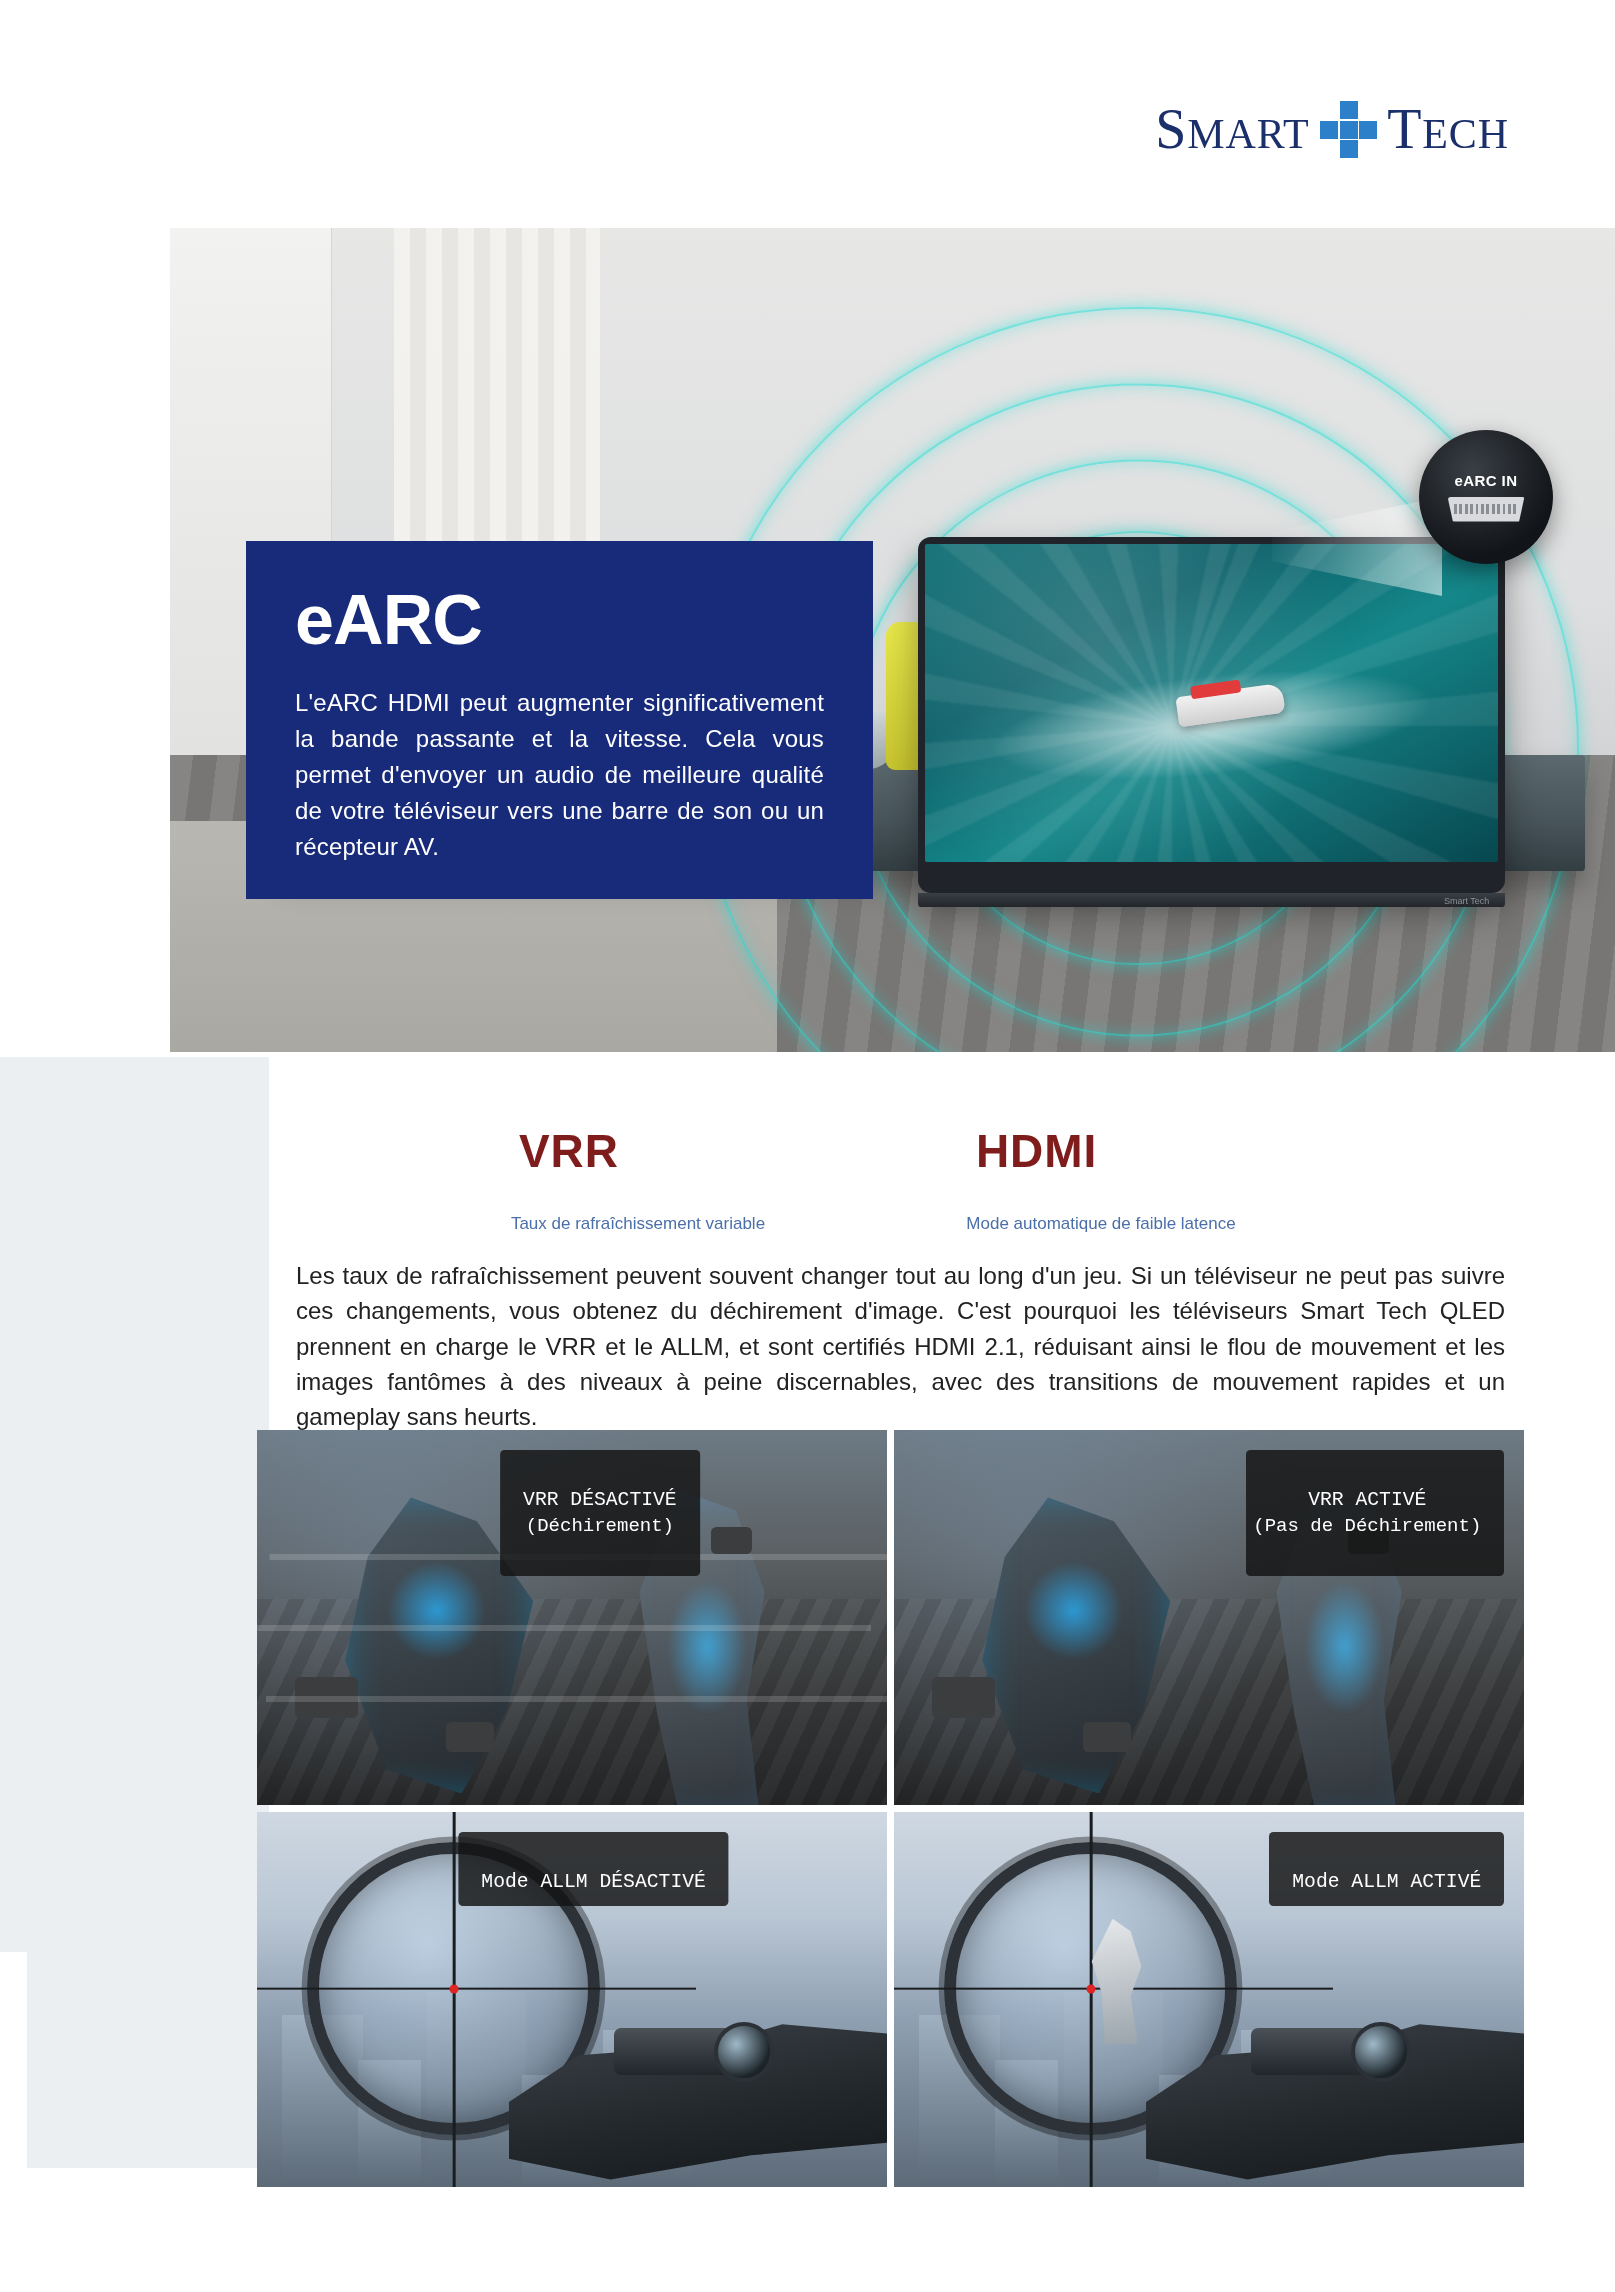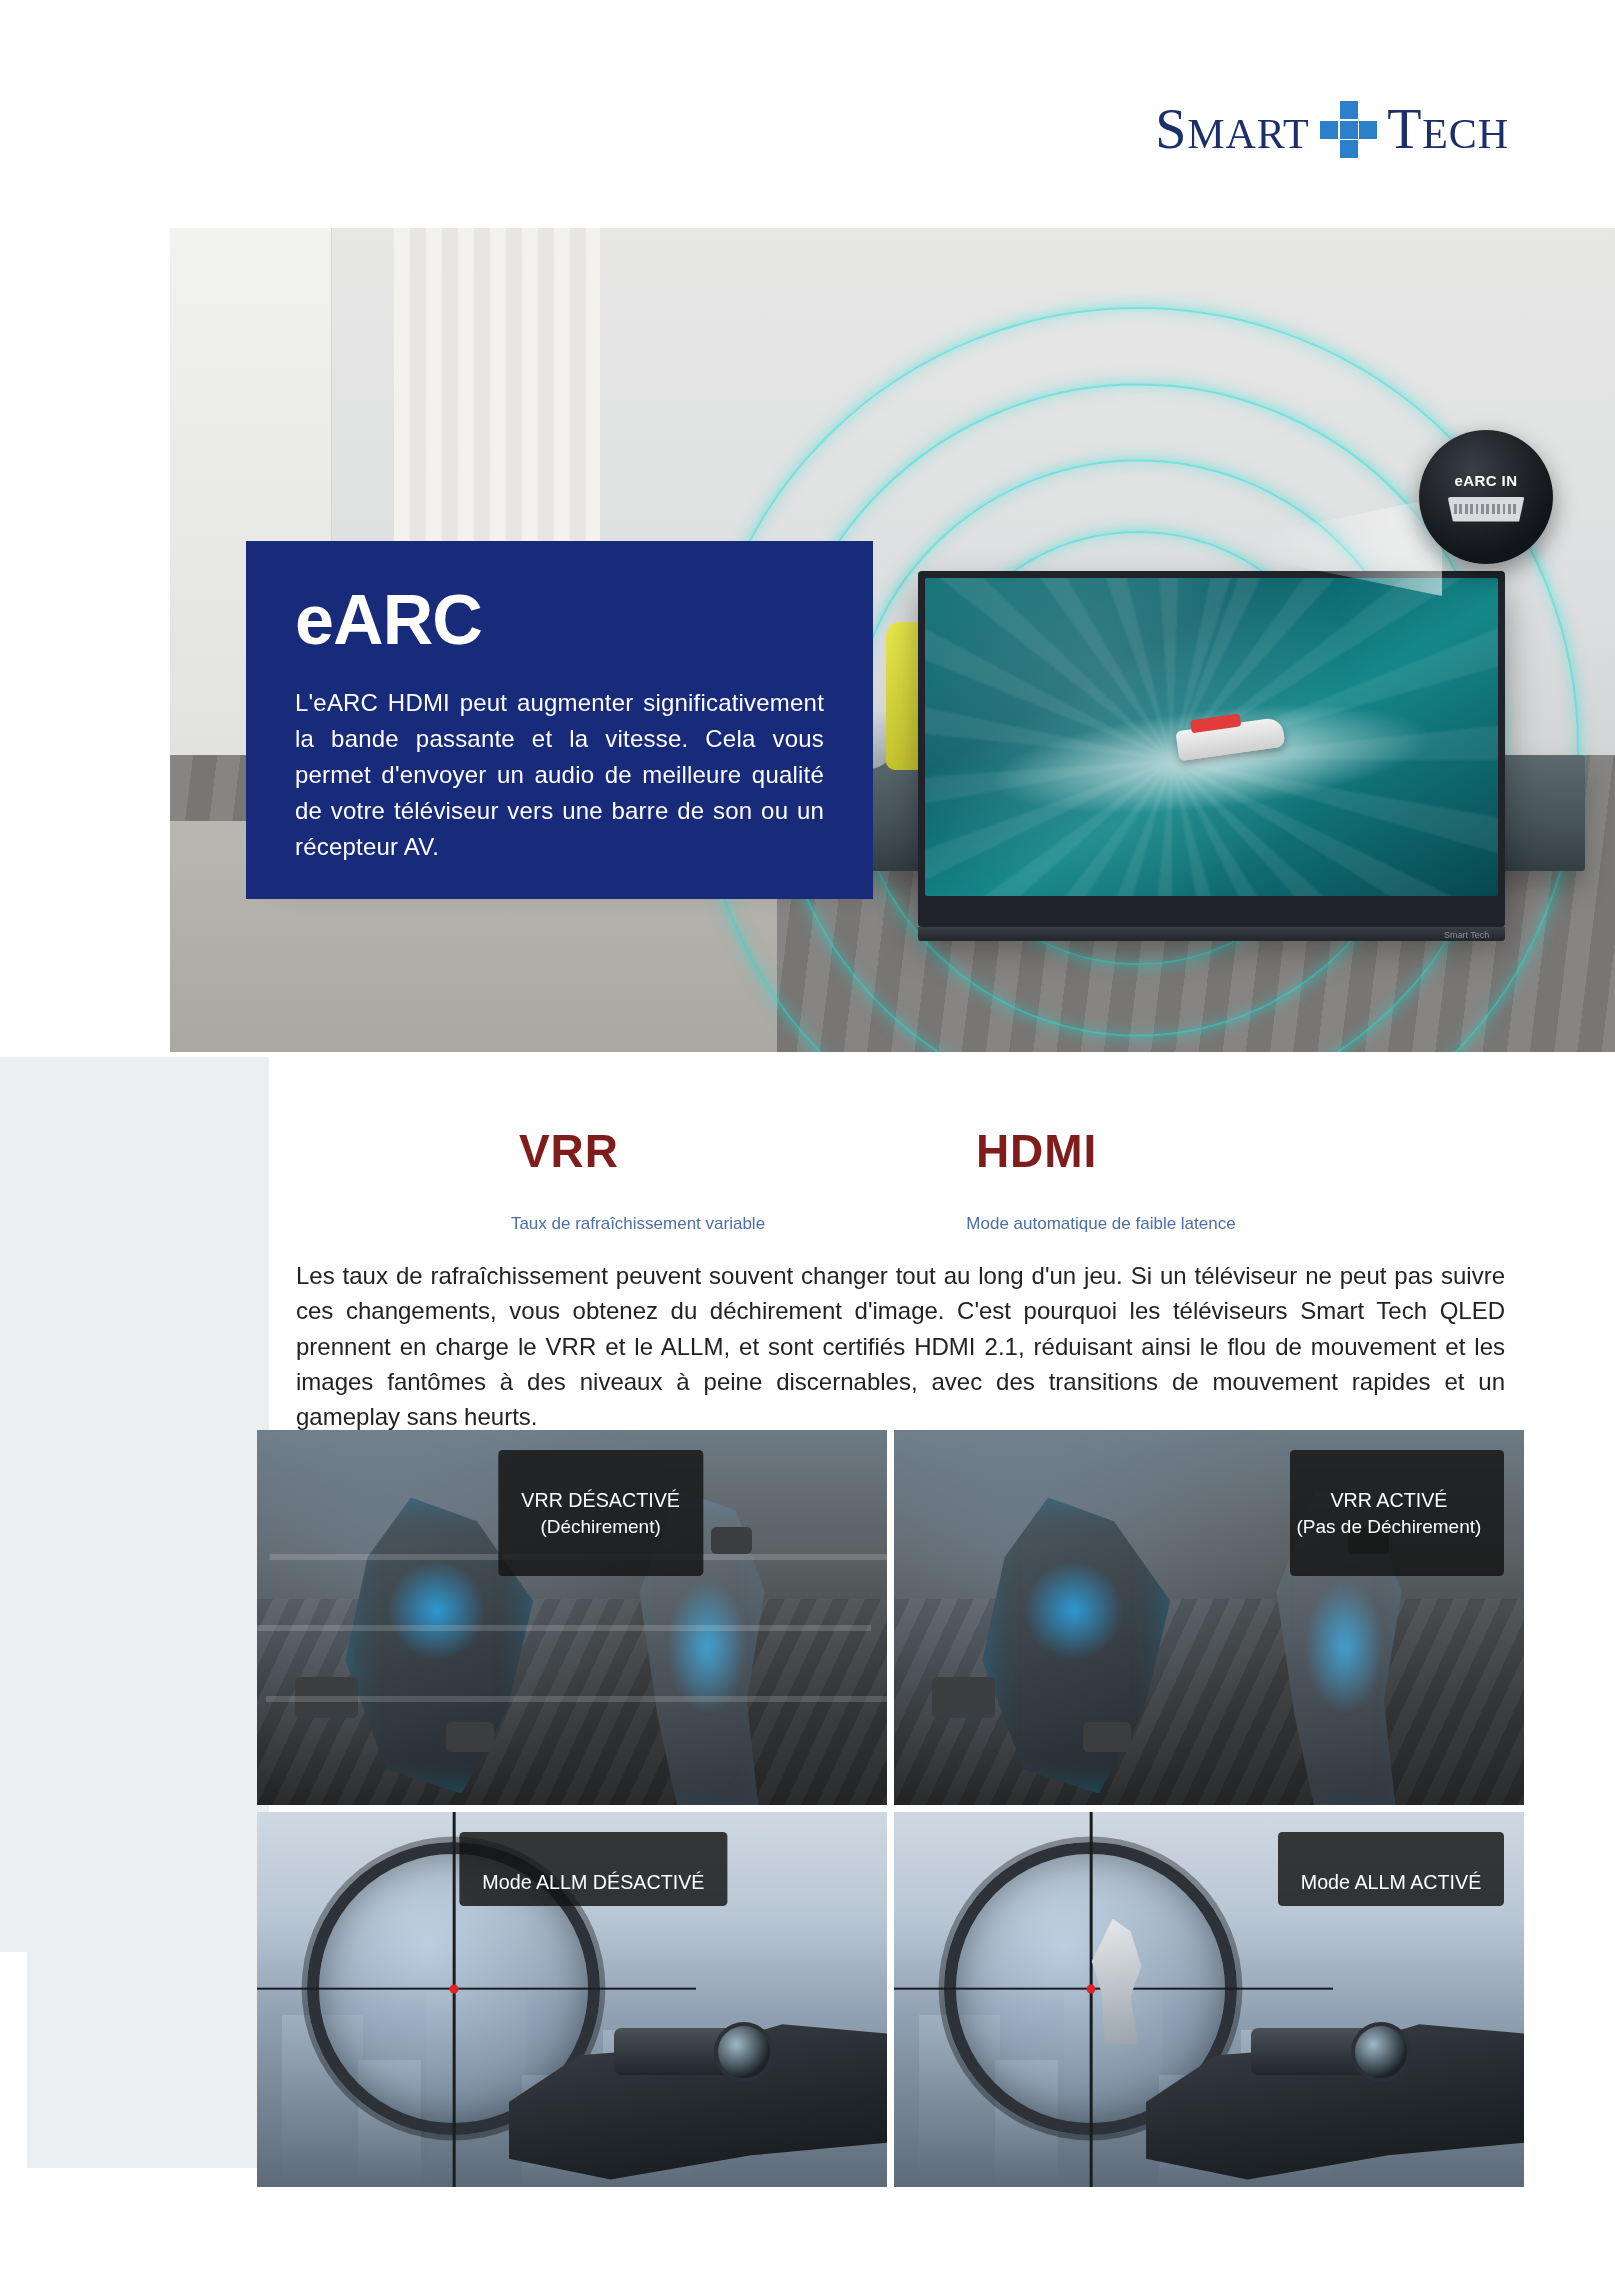--- a/index.html
+++ b/index.html
@@ -167,23 +167,22 @@
   .w1{ width:161px;height:161px; }
   .w2{ width:296px;height:296px; }
   .w3{ width:430px;height:430px; }
   .w4{ width:573px;height:573px; }
   .w5{ width:725px;height:725px; border-color: rgba(30,224,214,.3); }
   .w6{ width:878px;height:878px; border-color: rgba(30,224,214,.18); }
 
   
   .tv {
     position:absolute; left:748px; top:309px; width:573px; height:349px;
-    background:#20242a; padding:7.2px 7.2px 0 7.2px; border-radius:4px;
+    background:#20242a; padding:7.2px 7.2px 0 7.2px; border-radius:13px;
     box-shadow: 0 18px 36px rgba(0,0,0,.35);
-    margin-top: 34px;
   }
   .tv-screen {
     width:100%; height:318px; overflow:hidden; border-radius:1.8px;
     background:
       radial-gradient(circle at 30% 30%, rgba(255,255,255,.18), transparent 55%),
       linear-gradient(150deg,#0f6f74 0%, #0a5f68 30%, #15878a 55%, #07474f 100%);
     position:relative;
   }
   .tv-screen:before{
     content:""; position:absolute; inset:-20%;
@@ -299,21 +298,21 @@
   
   .grid {
     position:absolute;
     left:257px; top:1430px;
     width:1267px; height:757px;
     display:grid;
     grid-template-columns: 1fr 1fr;
     grid-template-rows: 1fr 1fr;
     gap:7.2px;
   }
-  .cell { position:relative; overflow:hidden; background:#0f766e; }
+  .cell { position:relative; overflow:hidden; background:#0f766e;font-family:Liberation Mono, monospace; }
 
   
   .scene-game {
     position:absolute; inset:0;
     background:
       radial-gradient(circle at 20% 25%, rgba(120,140,160,.5), transparent 50%),
       linear-gradient(180deg,#6d7a84 0%, #5a5f62 35%, #3a3c3d 70%, #262728 100%);
   }
   .scene-game:before{
     content:""; position:absolute; left:0; bottom:0; width:100%; height:55%;

